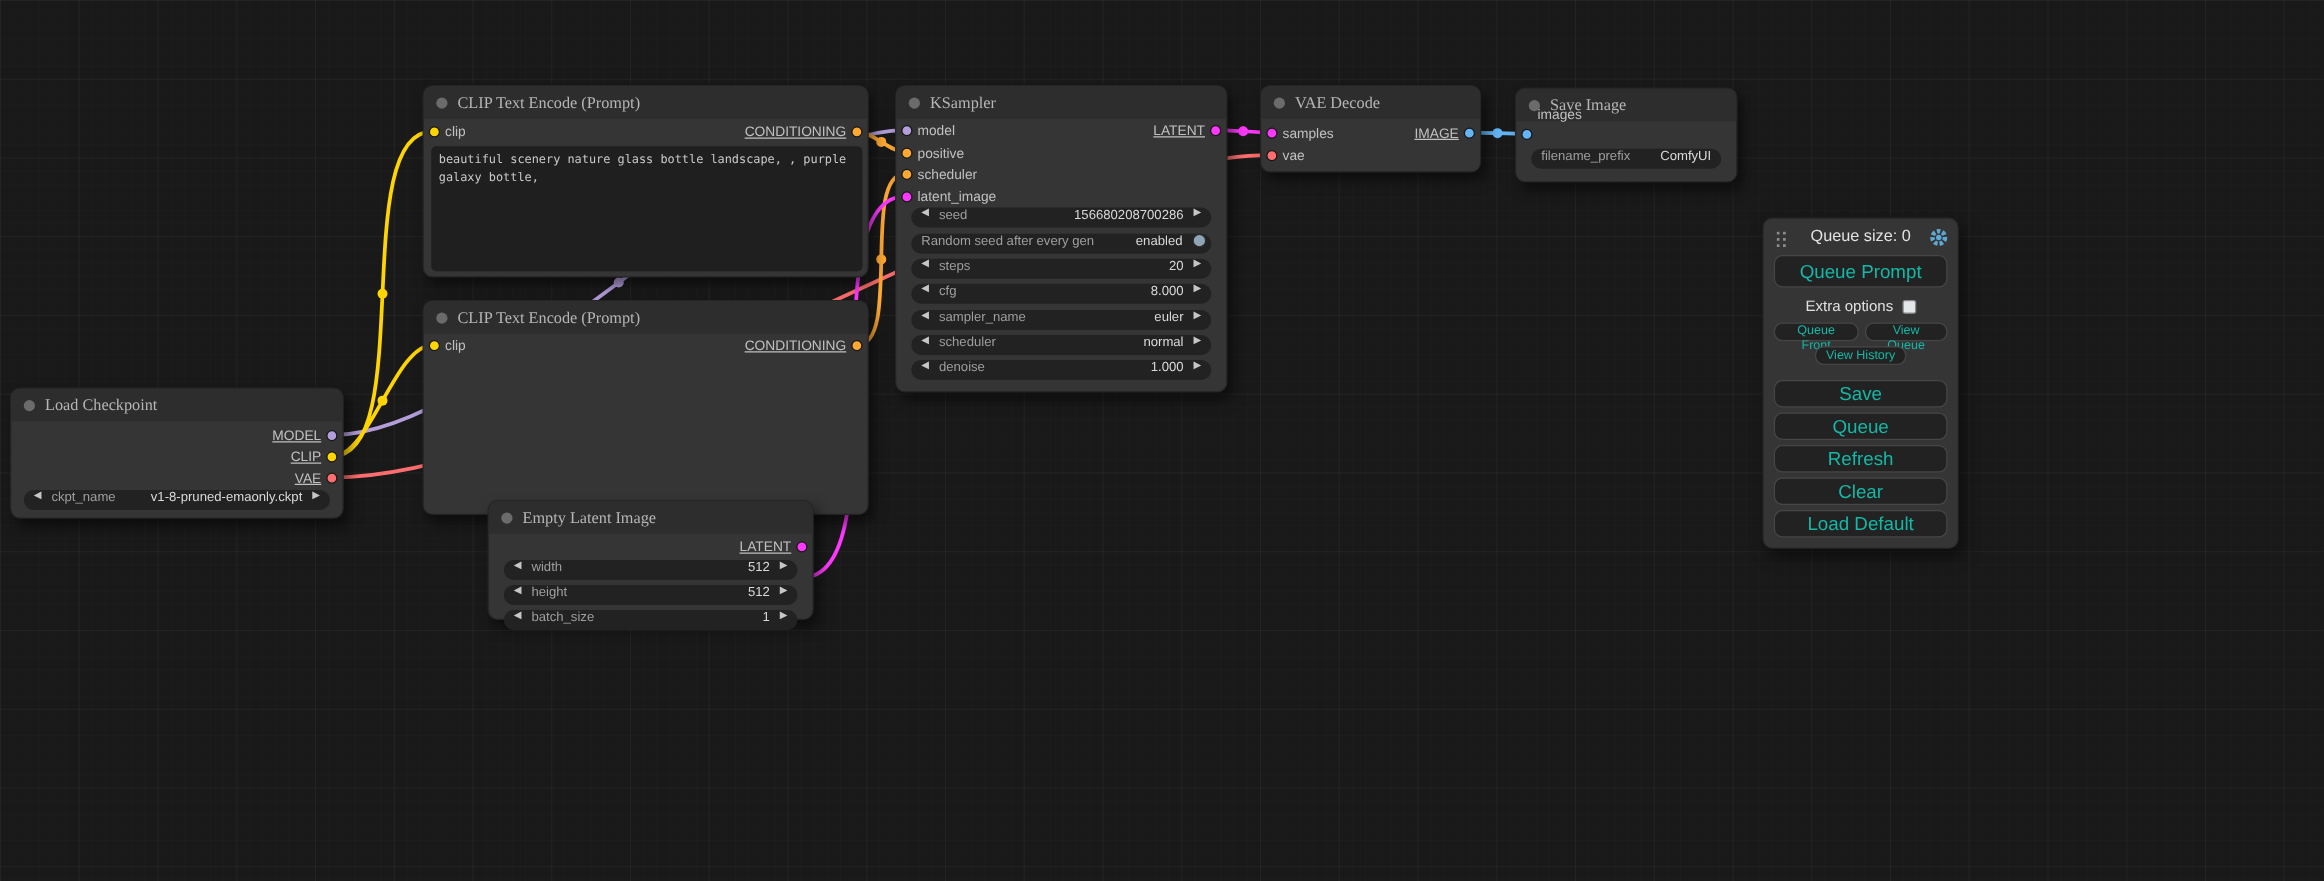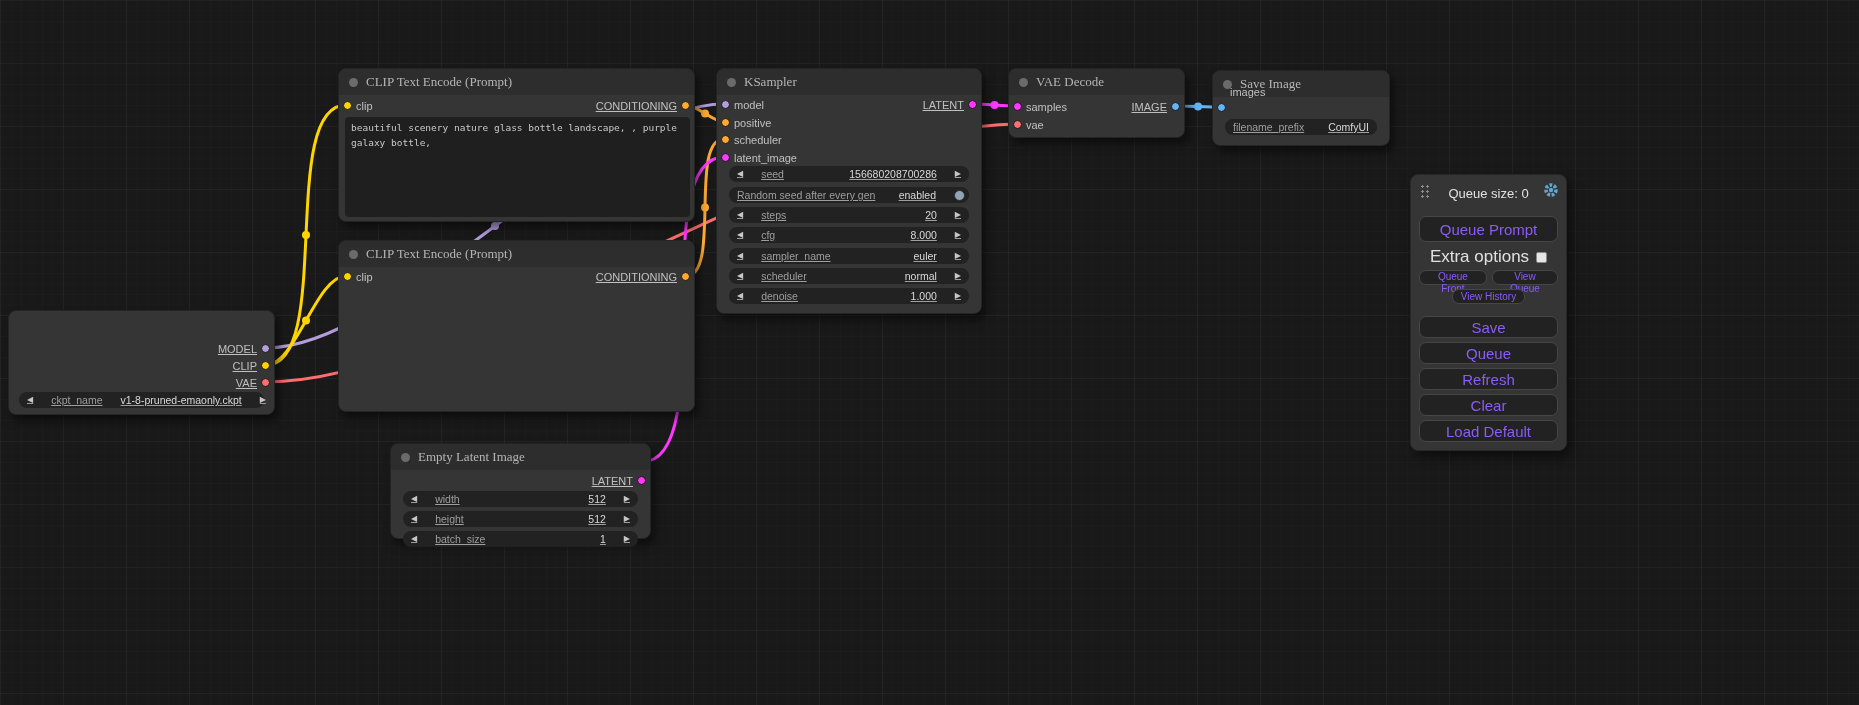--- a/index.html
+++ b/index.html
@@ -49,22 +49,22 @@
   .slot-label {
     position: absolute; height: 16px; line-height: 16px;
     font-size: 11px; color: #c0c0c0; white-space: nowrap;
   }
   .slot-label.in  { left: 17px; }
   .slot-label.out { right: 17px; text-align: right; text-decoration: underline; }
 
   .widget {
     position: absolute; left: 12px; right: 12px; height: 16px;
     background: #222; border-radius: 8px;
-    display: flex; align-items: center; gap: 18px; padding: 0 8px;
-    font-size: 10.5px; color: #9e9e9e; cursor: pointer; text-decoration: underline;
+    display: flex; align-items: flex-start; gap: 8px; padding: 0 8px;
+    font-size: 10.5px; color: #9e9e9e; cursor: pointer;
   }
   .warr { font-family: "DejaVu Sans", sans-serif; font-size: 8px; color: #c6c6c6; line-height: 1; flex: none; }
   .wlabel { flex: none; white-space: nowrap; }
   .wvalue { margin-left: auto; color: #d9d9d9; white-space: nowrap; }
   .toggle-knob {
     flex: none; width: 11px; height: 11px; border-radius: 50%;
     background: var(--c-toggle_knob); border: 1px solid #2b2b2b; margin-right: -4px;
   }
 
   .nodetext {
@@ -76,34 +76,34 @@
     cursor: text;
   }
 
   
   .queue-panel {
     position: absolute; z-index: 3; width: 157px;
     background: #353535; border: 1px solid #282828; border-radius: 8px;
     padding: 6px 8px 8px; box-shadow: 4px 6px 12px rgba(0,0,0,0.5);
     display: flex; flex-direction: column;
   }
-  .qp-header { position: relative; height: 20px; display: flex; align-items: flex-end; justify-content: center; margin-bottom: 12px; }
+  .qp-header { position: relative; height: 20px; display: flex; align-items: flex-start; justify-content: center; margin-bottom: 0; }
   .drag-handle {
     position: absolute; left: 1px; top: 3px; width: 10px; height: 15px;
     background-image: radial-gradient(circle, #8b8b8b 1.1px, transparent 1.4px);
     background-size: 5px 5px; cursor: grab;
   }
   .queue-size { font-size: 13px; color: #e2e2e2; }
   .gear-btn { position: absolute; right: -1px; top: 1px; color: var(--c-gear); cursor: pointer; line-height: 0; }
   .queue-panel button {
     background: #222; border: 1px solid #464646; border-radius: 7px;
-    color: #8b5cf6; font-family: "Liberation Sans", sans-serif; cursor: pointer;
+    color: #14b8a6; font-family: "Liberation Sans", sans-serif; cursor: pointer;
   }
   .qp-big { height: 26px; font-size: 15px; margin: 3px 0 6px; }
-  .extra-row { display: flex; align-items: center; justify-content: center; gap: 7px; height: 18px; margin-bottom: 4px; font-size: 17px; color: #e0e0e0; }
+  .extra-row { display: flex; align-items: center; justify-content: center; gap: 7px; height: 18px; margin-bottom: 4px; font-size: 12px; color: #e0e0e0; }
   .checkbox { width: 11px; height: 11px; background: #e4e7ea; border: 1px solid #8a8a8a; border-radius: 2px; cursor: pointer; }
   .small-row { display: flex; justify-content: center; gap: 5px; margin-bottom: 4px; }
   .qp-small { font-size: 10px; height: 15px; line-height: 12px; padding: 0 8px; border-radius: 8px; color: #cfcfcf; }
   .qp-group { margin-top: 8px; display: flex; flex-direction: column; gap: 4px; }
   .qp-med { height: 22px; font-size: 15px; }
 </style>
 </head>
 <body>
 
 <svg id="wires" width="1859" height="705">
@@ -121,20 +121,24 @@
     <circle cx="705" cy="207.5" r="4" fill="#ffa931"></circle>
     <path d="M 642 462 C 720.9576627060351 462, 645.0423372939649 157, 724 157" fill="none" stroke="#ff38ff" stroke-width="3" stroke-linecap="round"></path>
     <circle cx="683" cy="309.5" r="4" fill="#ff38ff"></circle>
     <path d="M 973 104 C 983.7616216250154 104, 1005.2383783749846 106, 1016 106" fill="none" stroke="#ff38ff" stroke-width="3" stroke-linecap="round"></path>
     <circle cx="994.5" cy="105" r="4" fill="#ff38ff"></circle>
     <path d="M 1176 106 C 1187.0028405423327 106, 1208.9971594576673 107, 1220 107" fill="none" stroke="#64b5f6" stroke-width="3" stroke-linecap="round"></path>
     <circle cx="1198" cy="106.5" r="4" fill="#64b5f6"></circle>
   </svg>
 
 <div class="node" style="left:8px;top:310px;width:267px;height:105px;">
+  <div class="node-title">
+    <span class="title-dot"></span>
+    <span class="title-text">Load Checkpoint</span>
+  </div>
   <div class="port out p-model" style="top:33px"></div>
   <div class="slot-label out" style="top:30px">MODEL</div>
   <div class="port out p-clip" style="top:50px"></div>
   <div class="slot-label out" style="top:47px">CLIP</div>
   <div class="port out p-vae" style="top:67px"></div>
   <div class="slot-label out" style="top:64px">VAE</div>
   <div class="widget" style="top:81px;left:10px;right:10px;">
     <span class="warr">◀</span>
     <span class="wlabel">ckpt_name</span>
     <span class="wvalue">v1-8-pruned-emaonly.ckpt</span>
@@ -158,21 +162,21 @@
   <div class="node-title">
     <span class="title-dot"></span>
     <span class="title-text">CLIP Text Encode (Prompt)</span>
   </div>
   <div class="port in p-clip" style="top:31px"></div>
   <div class="slot-label in" style="top:28px">clip</div>
   <div class="port out p-conditioning" style="top:31px"></div>
   <div class="slot-label out" style="top:28px">CONDITIONING</div>
 </div>
 
-<div class="node" style="left:390px;top:443px;width:261px;height:96px;">
+<div class="node" style="left:390px;top:400px;width:261px;height:96px;">
   <div class="node-title">
     <span class="title-dot"></span>
     <span class="title-text">Empty Latent Image</span>
   </div>
   <div class="port out p-latent" style="top:32px"></div>
   <div class="slot-label out" style="top:29px">LATENT</div>
   <div class="widget" style="top:47px">
     <span class="warr">◀</span>
     <span class="wlabel">width</span>
     <span class="wvalue">512</span>

